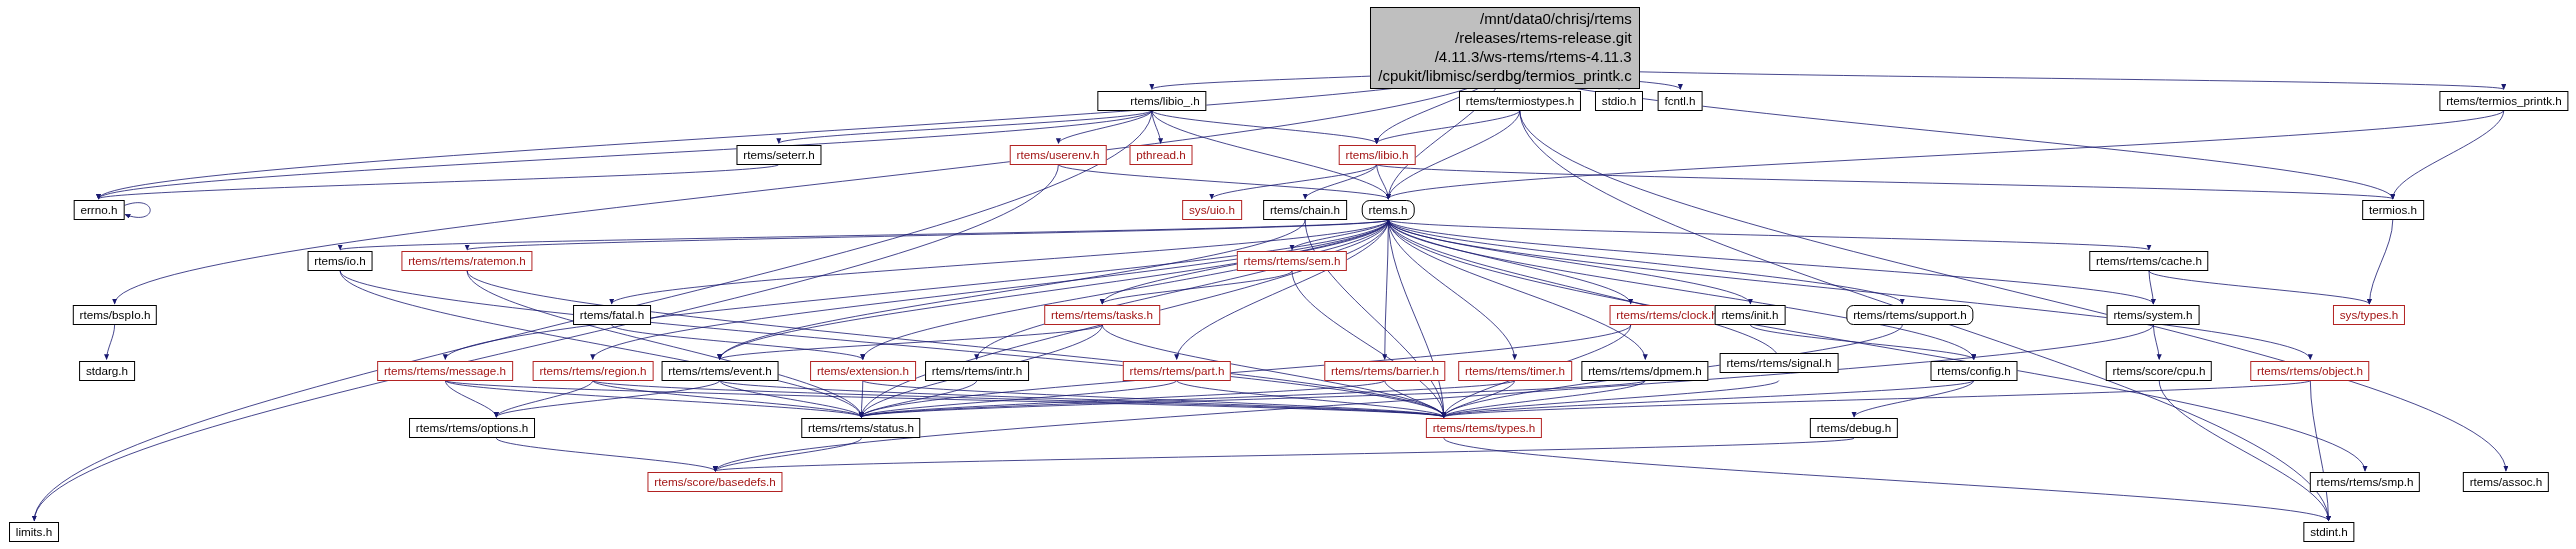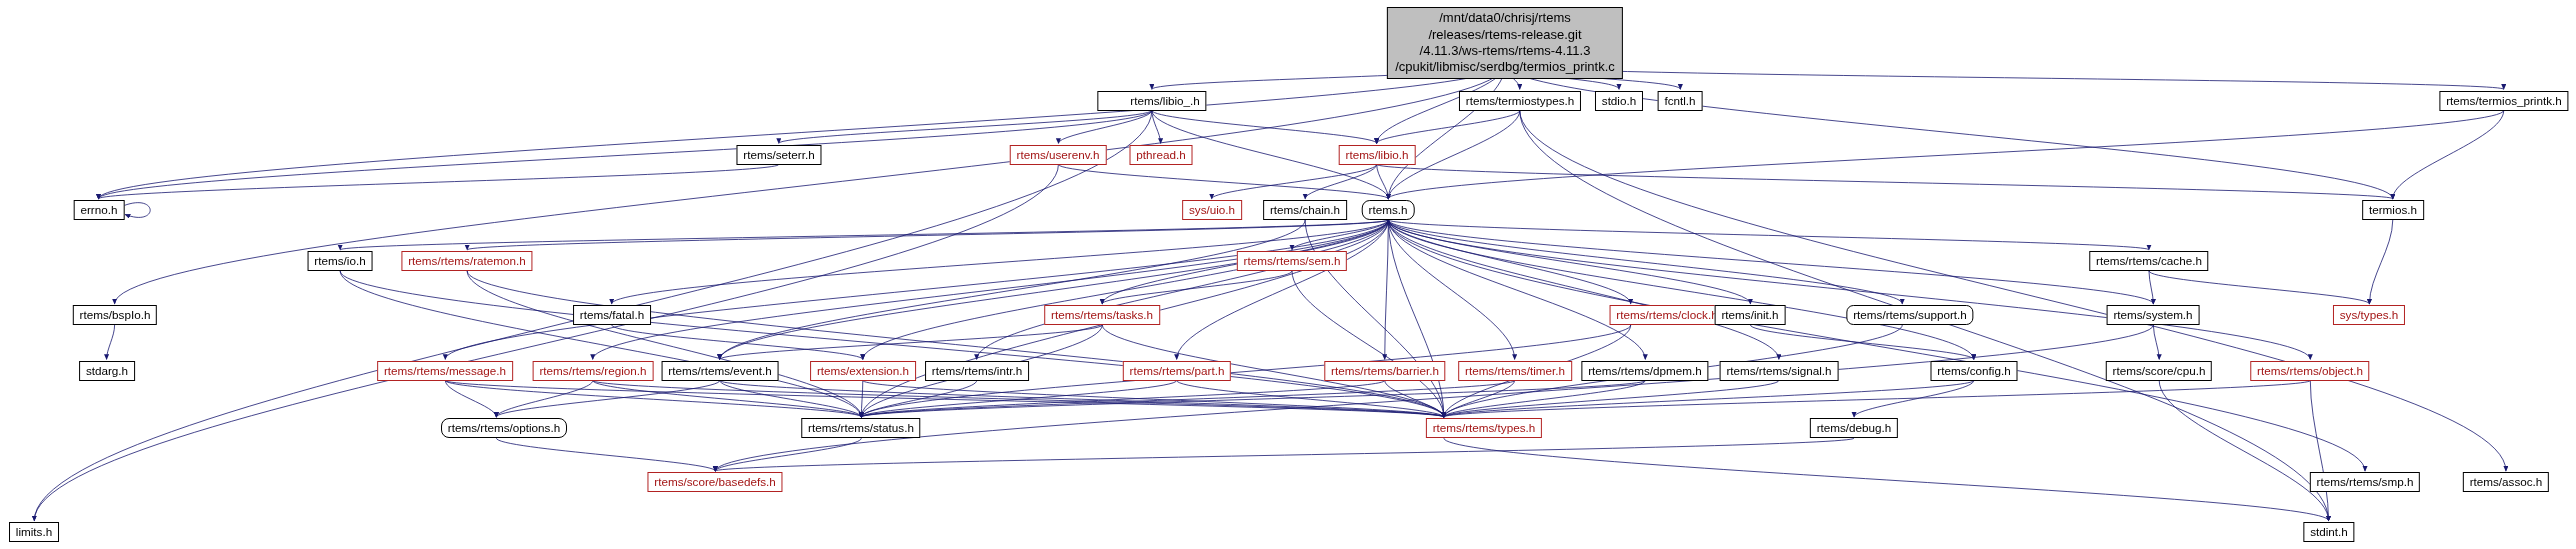--- a/index.html
+++ b/index.html
@@ -43,23 +43,23 @@
     box-sizing: border-box;
   }
   .node.red {
     border-color: #b22222;
     color: #a31515;
   }
   .node.main {
     background: #bfbfbf;
     border-color: #000000;
     color: #000000;
-    font-size: 13px;
+    font-size: 15px;
     line-height: 1.25;
-    text-align: center;
+    text-align: right;
     padding: 2.9px 7.3px;
   }
 </style>
 </head>
 <body>
 
 <div id="canvas">
   <svg id="edge-layer" xmlns="http://www.w3.org/2000/svg" width="2576" height="550" viewBox="0 0 3529 753">
     <defs>
       <marker id="arrow" markerWidth="9" markerHeight="8" refX="7" refY="3.5" orient="auto" markerUnits="userSpaceOnUse">
@@ -210,25 +210,25 @@
     <div class="node normal" style="left: 107px; top: 361px;">stdarg.h</div>
     <div class="node red" style="left: 445px; top: 361px;">rtems/rtems/message.h</div>
     <div class="node red" style="left: 593px; top: 361px;">rtems/rtems/region.h</div>
     <div class="node normal" style="left: 720px; top: 361px;">rtems/rtems/event.h</div>
     <div class="node red" style="left: 863px; top: 361px;">rtems/extension.h</div>
     <div class="node normal" style="left: 977px; top: 361px;">rtems/rtems/intr.h</div>
     <div class="node red" style="left: 1177px; top: 361px;">rtems/rtems/part.h</div>
     <div class="node red" style="left: 1385px; top: 361px;">rtems/rtems/barrier.h</div>
     <div class="node red" style="left: 1515px; top: 361px;">rtems/rtems/timer.h</div>
     <div class="node normal" style="left: 1645px; top: 361px;">rtems/rtems/dpmem.h</div>
-    <div class="node normal" style="left: 1779px; top: 361px;">rtems/rtems/signal.h</div>
+    <div class="node normal" style="left: 1779px; top: 353px;">rtems/rtems/signal.h</div>
     <div class="node normal" style="left: 1974px; top: 361px;">rtems/config.h</div>
     <div class="node normal" style="left: 2159px; top: 361px;">rtems/score/cpu.h</div>
     <div class="node red" style="left: 2310px; top: 361px;">rtems/rtems/object.h</div>
-    <div class="node normal" style="left: 504px; top: 418px; border-radius: 8px;">rtems/rtems/options.h</div>
+    <div class="node normal" style="left: 472px; top: 418px;">rtems/rtems/options.h</div>
     <div class="node normal" style="left: 861px; top: 418px;">rtems/rtems/status.h</div>
     <div class="node red" style="left: 1444px; top: 418px; margin-left: 40px;">rtems/rtems/types.h</div>
     <div class="node normal" style="left: 1854px; top: 418px;">rtems/debug.h</div>
     <div class="node red" style="left: 715px; top: 472px;">rtems/score/basedefs.h</div>
     <div class="node normal" style="left: 2365px; top: 472px;">rtems/rtems/smp.h</div>
     <div class="node normal" style="left: 2506px; top: 472px;">rtems/assoc.h</div>
     <div class="node normal" style="left: 34px; top: 522px;">limits.h</div>
     <div class="node normal" style="left: 2329px; top: 522px;">stdint.h</div>
   </div>
 

